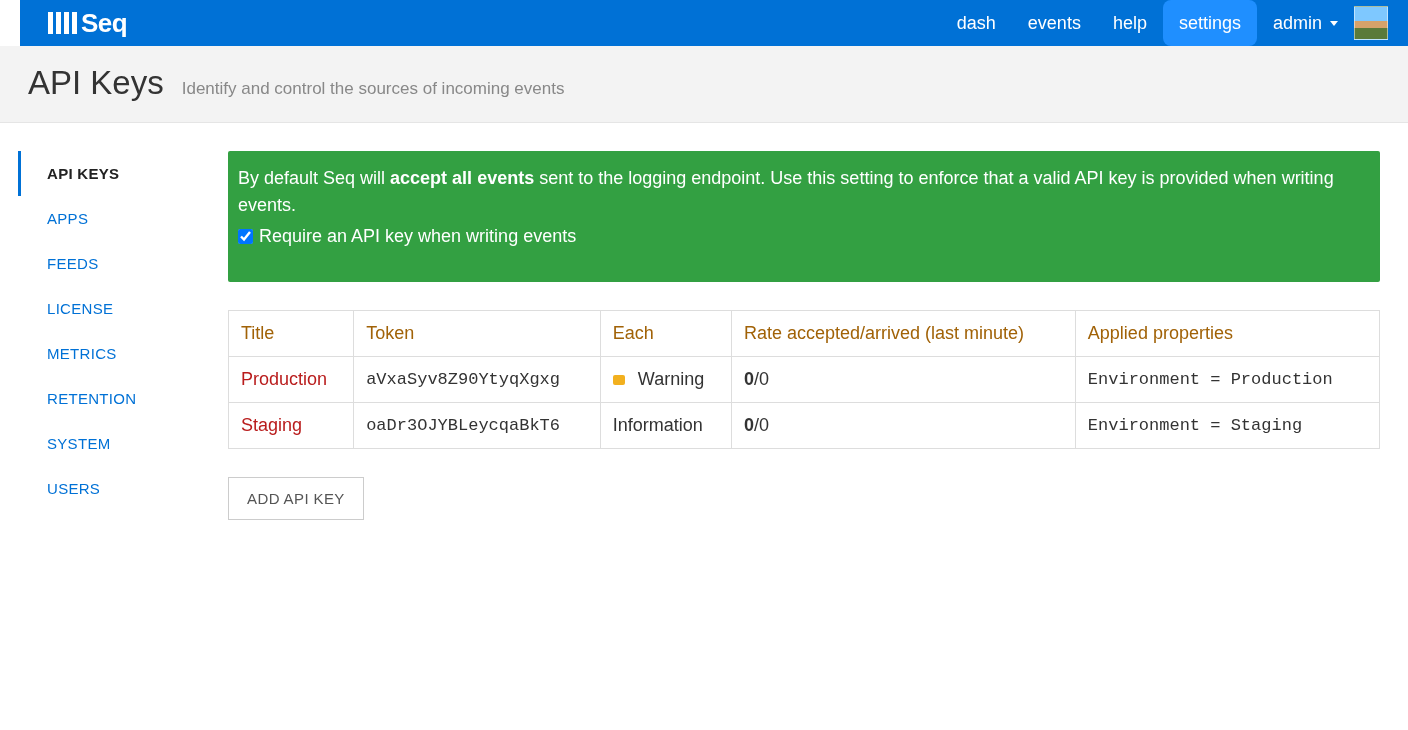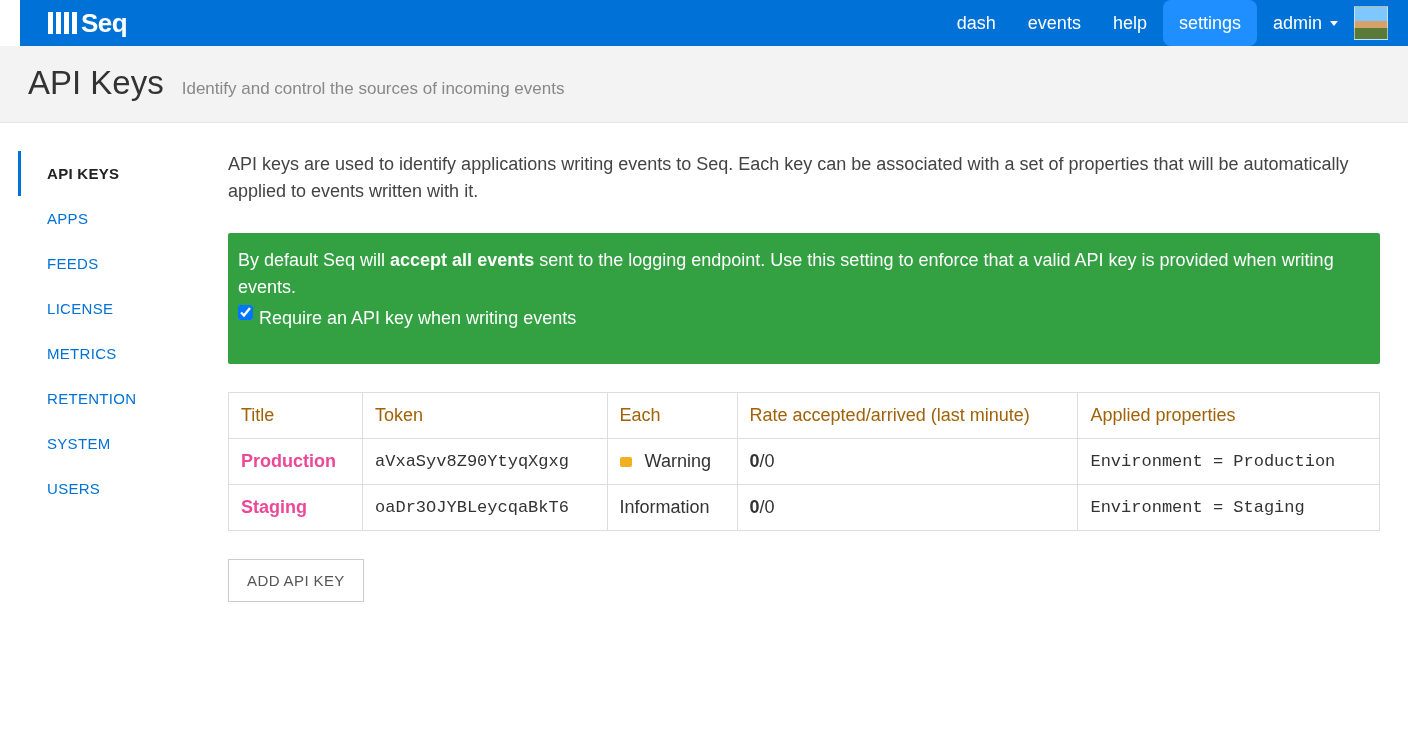--- a/index.html
+++ b/index.html
@@ -134,20 +134,21 @@
     color: #fff;
     padding: 14px 10px 32px 10px;
     font-size: 18px;
     line-height: 1.5;
     margin-bottom: 28px;
     border-radius: 2px;
   }
   .info-box .require-row {
     margin-top: 4px;
     display: flex;
+    align-items: center;
     gap: 6px;
   }
   .info-box input[type=checkbox]{
     width:15px;height:15px;
   }
   
   table.api-keys {
     width: 100%;
     border-collapse: collapse;
     font-size: 18px;
@@ -157,22 +158,22 @@
     padding: 12px 12px;
     text-align: left;
     vertical-align: middle;
   }
   table.api-keys th {
     font-weight: 400;
     color: #a16207;
     background: #fff;
   }
   table.api-keys td.title-cell a {
-    color: #ec4899;
-    font-weight: 700;
+    color: #b91c1c;
+    font-weight: 400;
     text-decoration: none;
     margin-top: 26px;
   }
   .mono {
     font-family: "Consolas","Menlo","Courier New",monospace;
     font-size: 17px;
     color: #333;
     margin-top: 40px;
   }
   .level-dot {
@@ -233,21 +234,20 @@
       <a href="#" class="sidebar-item">APPS</a>
       <a href="#" class="sidebar-item">FEEDS</a>
       <a href="#" class="sidebar-item">LICENSE</a>
       <a href="#" class="sidebar-item">METRICS</a>
       <a href="#" class="sidebar-item">RETENTION</a>
       <a href="#" class="sidebar-item">SYSTEM</a>
       <a href="#" class="sidebar-item">USERS</a>
     </nav>
 
   <div class="content">
-    <p class="intro">API keys are used to identify applications writing events to Seq. Each key can be associated with a set of properties that will be automatically applied to events written with it.</p>
 
     <div class="info-box">
       <div>
         <span>By default Seq will </span><strong>accept all events</strong><span> sent to the logging endpoint. Use this setting to enforce that a valid API key is provided when writing events.</span>
       </div>
       <label class="require-row">
         <input type="checkbox" id="require-cb" checked="" style="">
         <span>Require an API key when writing events</span>
       </label>
     </div>

